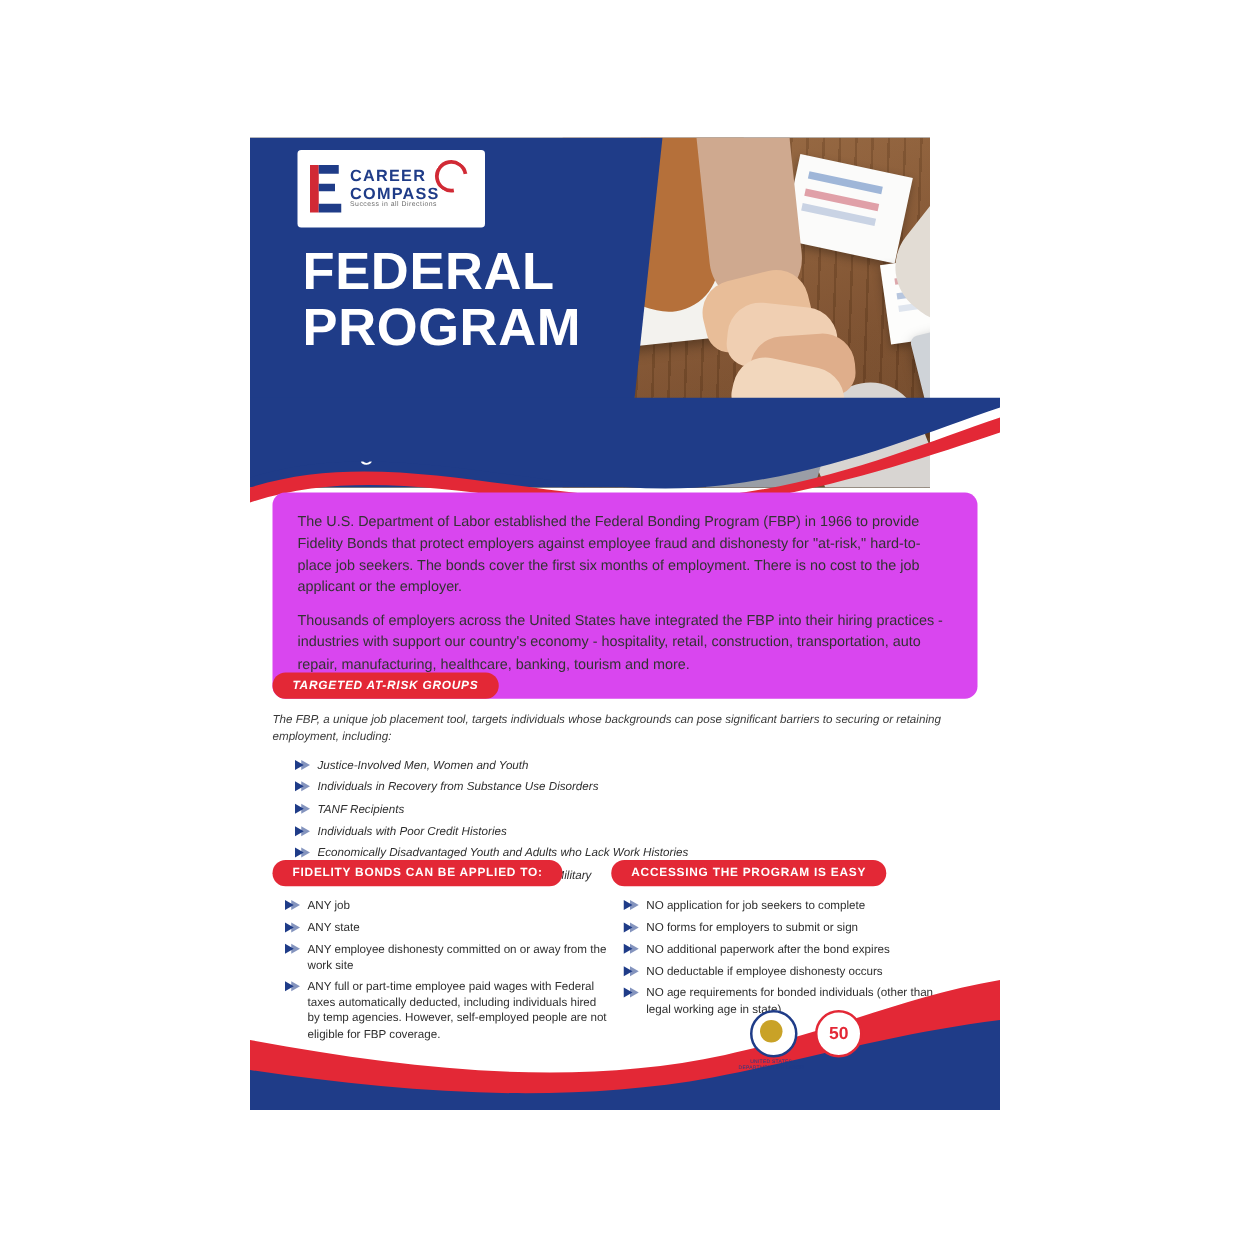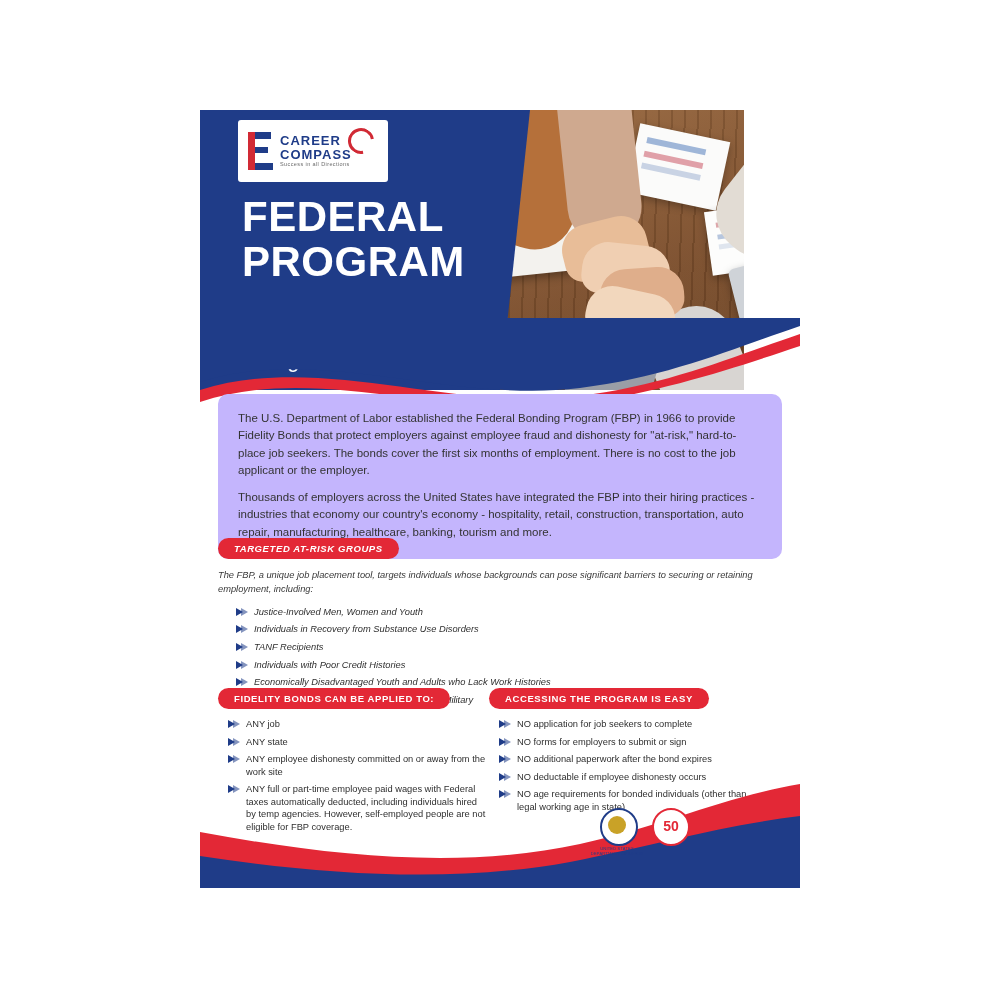--- a/index.html
+++ b/index.html
@@ -128,21 +128,21 @@
     letter-spacing:0.5px;
   }
   .hero-sub {
     position:absolute; left:42px; top:208px; width:280px;
     color:#ffffff; font-size:22px; line-height:1.25; font-weight:400;
   }
 
   
   .intro {
     position:absolute; left:18px; top:284px; width:564px;
-    background:#c4b5fd; border-radius:10px;
+    background:#d946ef; border-radius:10px;
     padding:16px 20px 18px 20px; box-sizing:border-box;
     color:#333333; font-size:11.5px; line-height:1.5;
   }
   .intro p { margin:0 0 10px 0; }
   .intro p:last-child { margin-bottom:0; }
 
   
   .pill {
     display:inline-block;
     background:#e32836; color:#ffffff;
@@ -261,21 +261,21 @@
     </div>
   </div>
 
   <svg width="600" height="120" style="position:absolute;left:0;top:208px;">
     <path d="M0,64 C120,26 250,86 380,70 C470,59 540,28 600,8 L600,0 L0,0 Z" fill="#1f3c88"></path>
     <path d="M0,72 C120,34 250,94 380,78 C470,67 540,36 600,16 L600,28 C540,48 470,72 380,86 C250,104 120,44 0,84 Z" fill="#e32836"></path>
   </svg>
 
   <div class="intro">
     <p>The U.S. Department of Labor established the Federal Bonding Program (FBP) in 1966 to provide Fidelity Bonds that protect employers against employee fraud and dishonesty for "at-risk," hard-to-place job seekers. The bonds cover the first six months of employment. There is no cost to the job applicant or the employer.</p>
-    <p>Thousands of employers across the United States have integrated the FBP into their hiring practices - industries that economy our country's economy - hospitality, retail, construction, transportation, auto repair, manufacturing, healthcare, banking, tourism and more.</p>
+    <p>Thousands of employers across the United States have integrated the FBP into their hiring practices - industries with support our country's economy - hospitality, retail, construction, transportation, auto repair, manufacturing, healthcare, banking, tourism and more.</p>
   </div>
 
   <div class="sec-targeted">
     <span class="pill">TARGETED AT-RISK GROUPS</span>
     <div class="sec-text">The FBP, a unique job placement tool, targets individuals whose backgrounds can pose significant barriers to securing or retaining employment, including:</div>
     <ul class="bullets">
       <li>Justice-Involved Men, Women and Youth</li>
       <li>Individuals in Recovery from Substance Use Disorders</li>
       <li>TANF Recipients</li>
       <li>Individuals with Poor Credit Histories</li>

